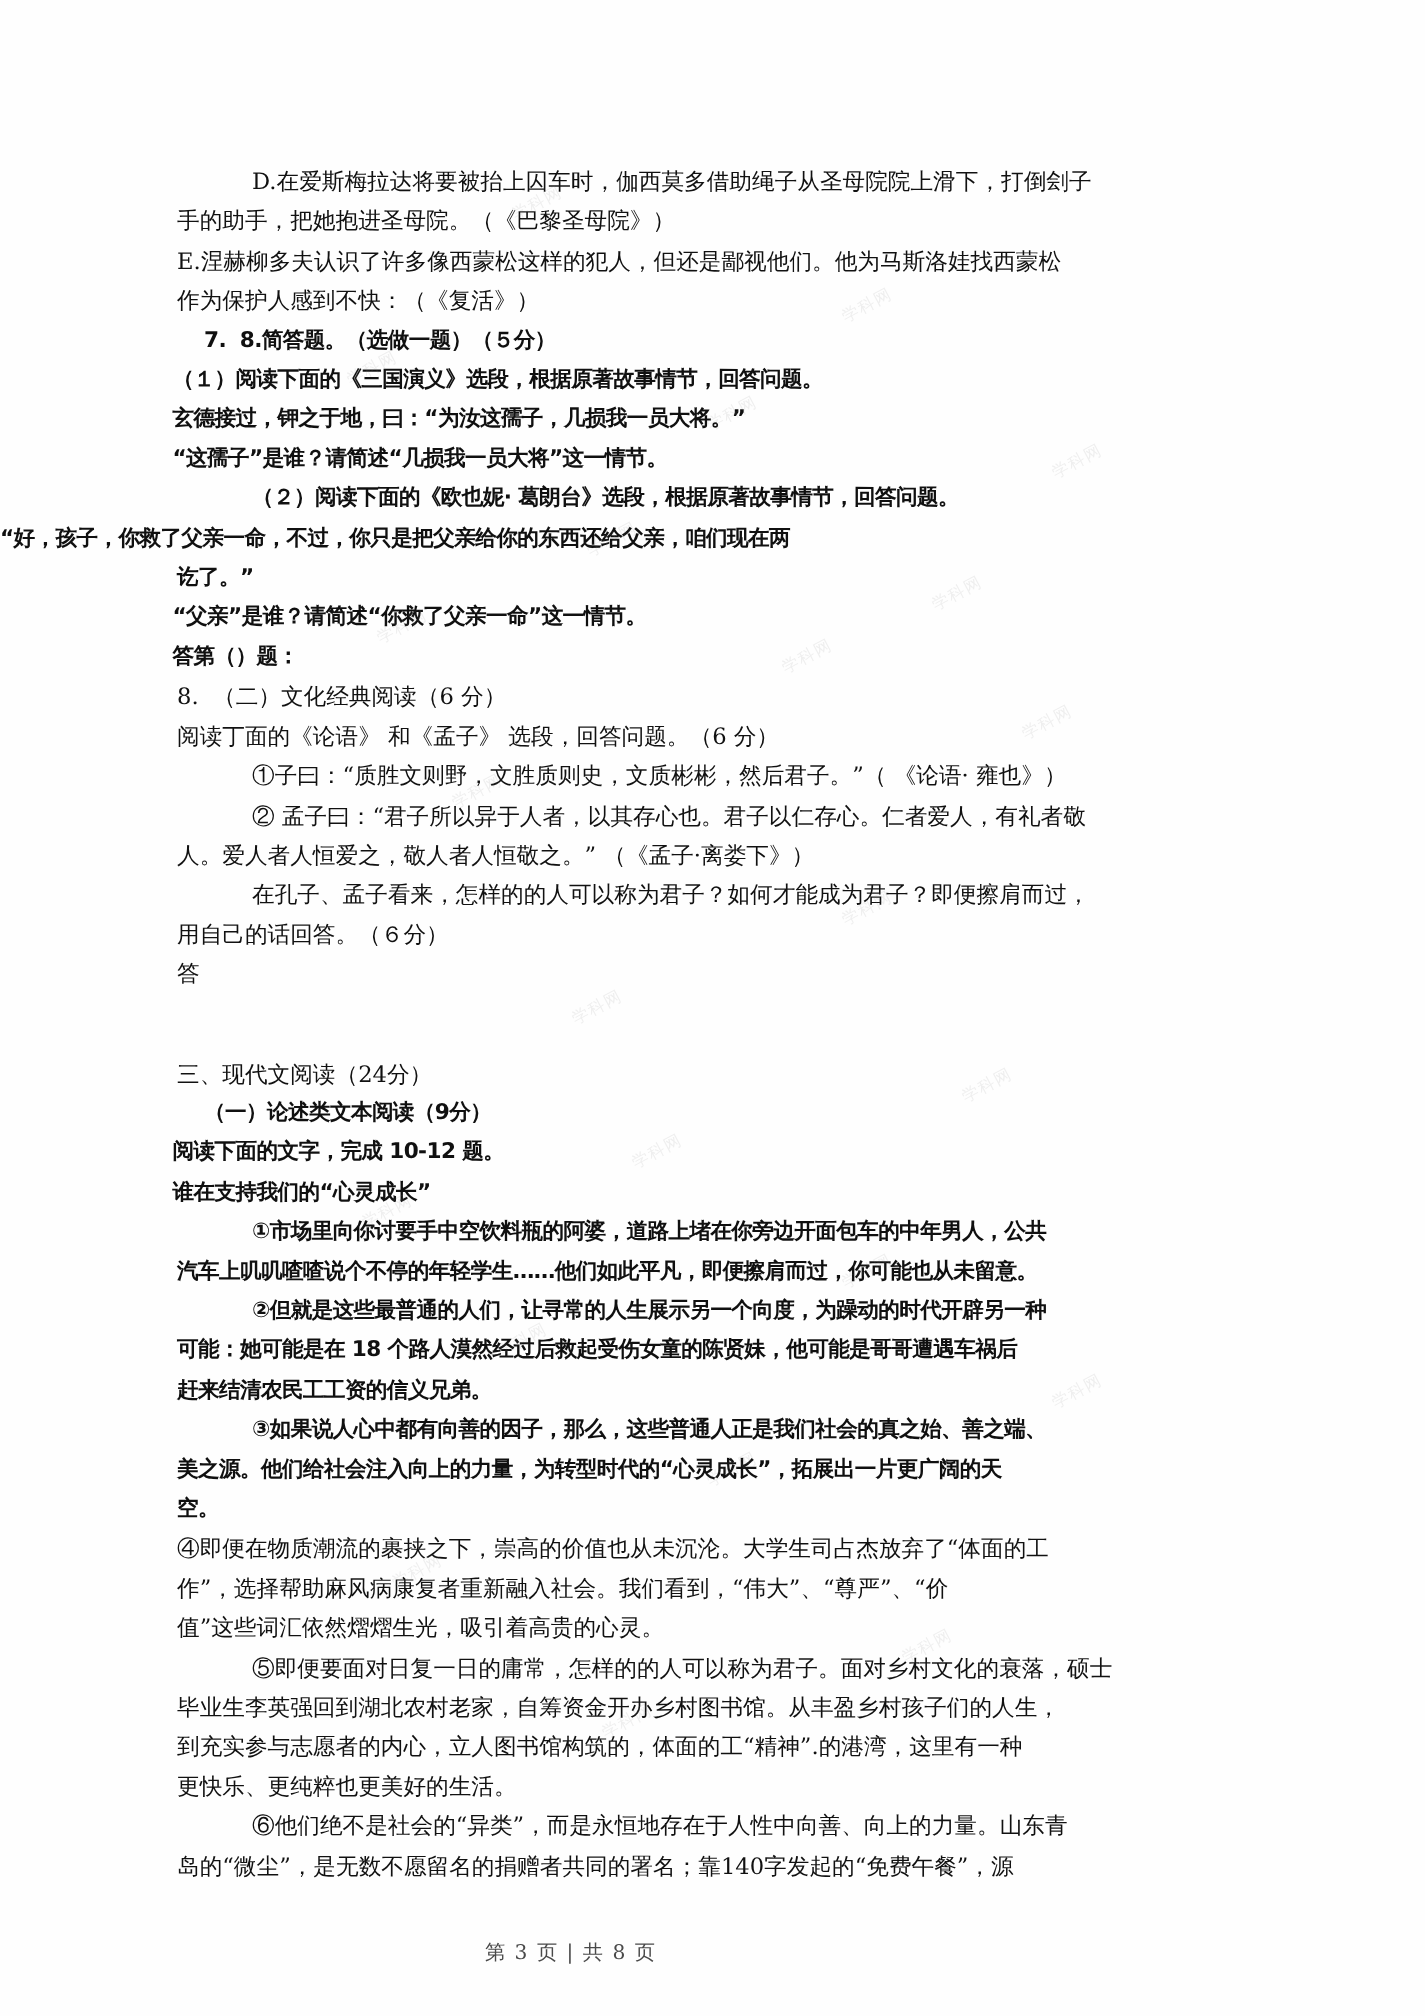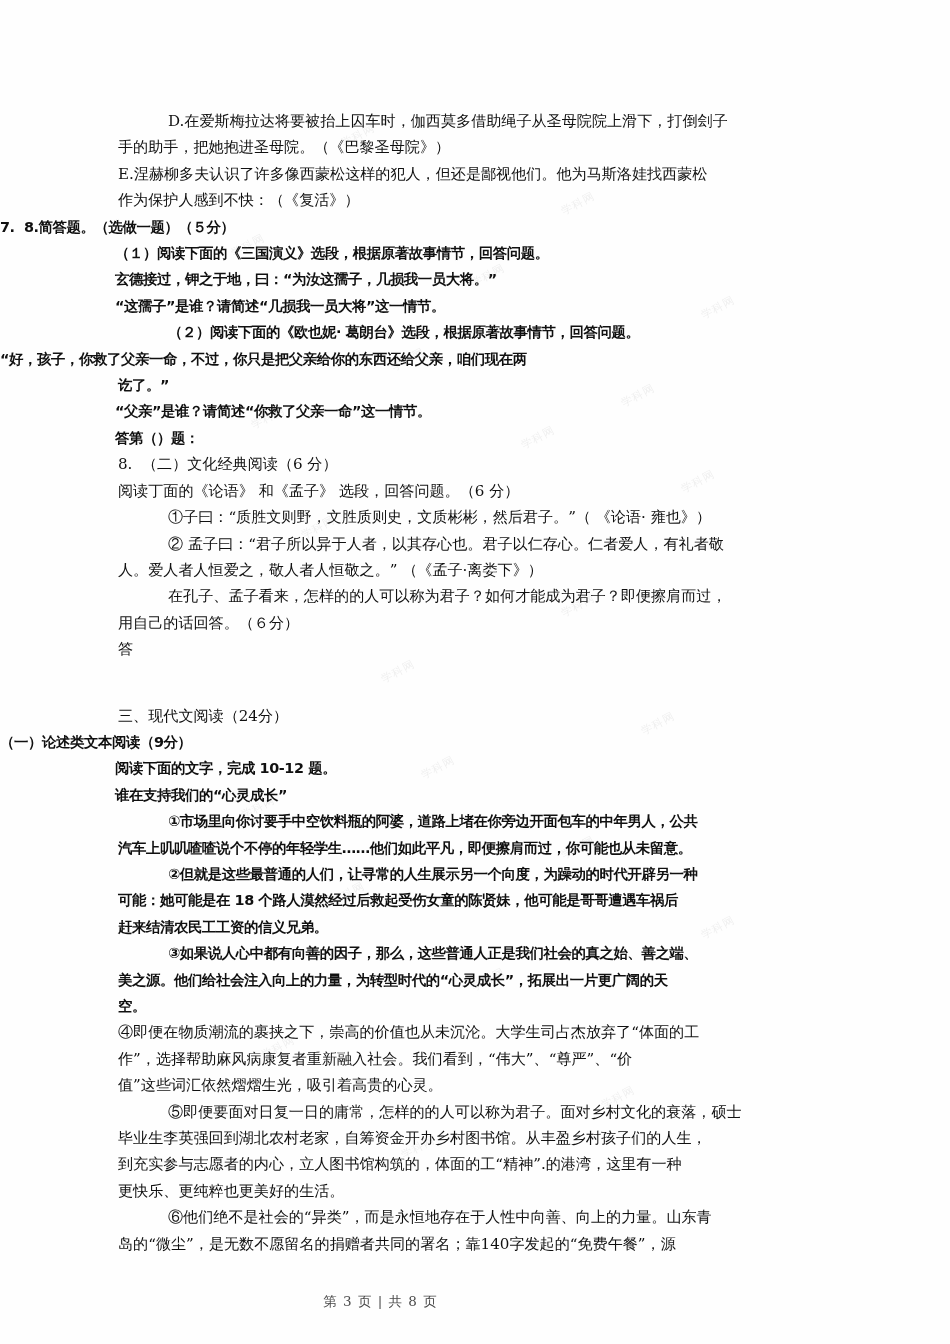--- a/index.html
+++ b/index.html
@@ -72,21 +72,21 @@
     font-family: "DejaVu Sans", "Liberation Sans", sans-serif;
     font-weight: 700;
     font-size: 14.4px;
     letter-spacing: -0.4px;
     color: #101010;
   }
 
   
   .m-edge   { padding-left: 118px; }
   .m-base   { padding-left: 115px; }
-  .m-i1     { }
+  .m-i1     { padding-left: 136px; }
   .m-i3     { padding-left: 168px; }
   .m-i4     { }
   .gap-lg { height: 40px; }
 
   
   #page-footer {
     position: absolute;
     left: 0;
     bottom: 33px;
     width: 761px;

